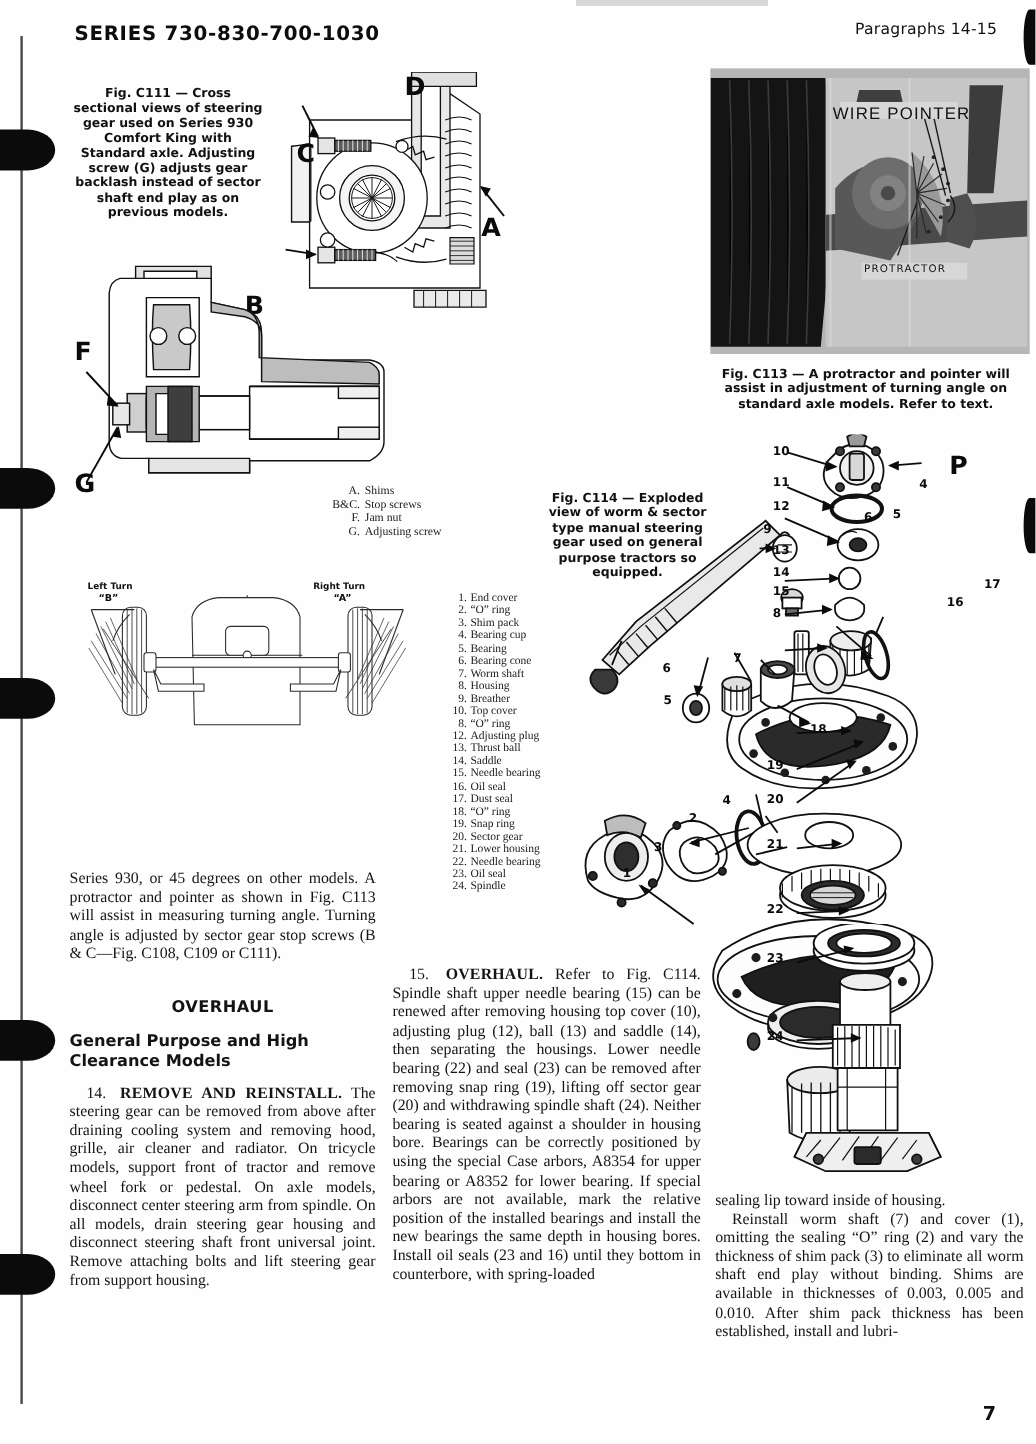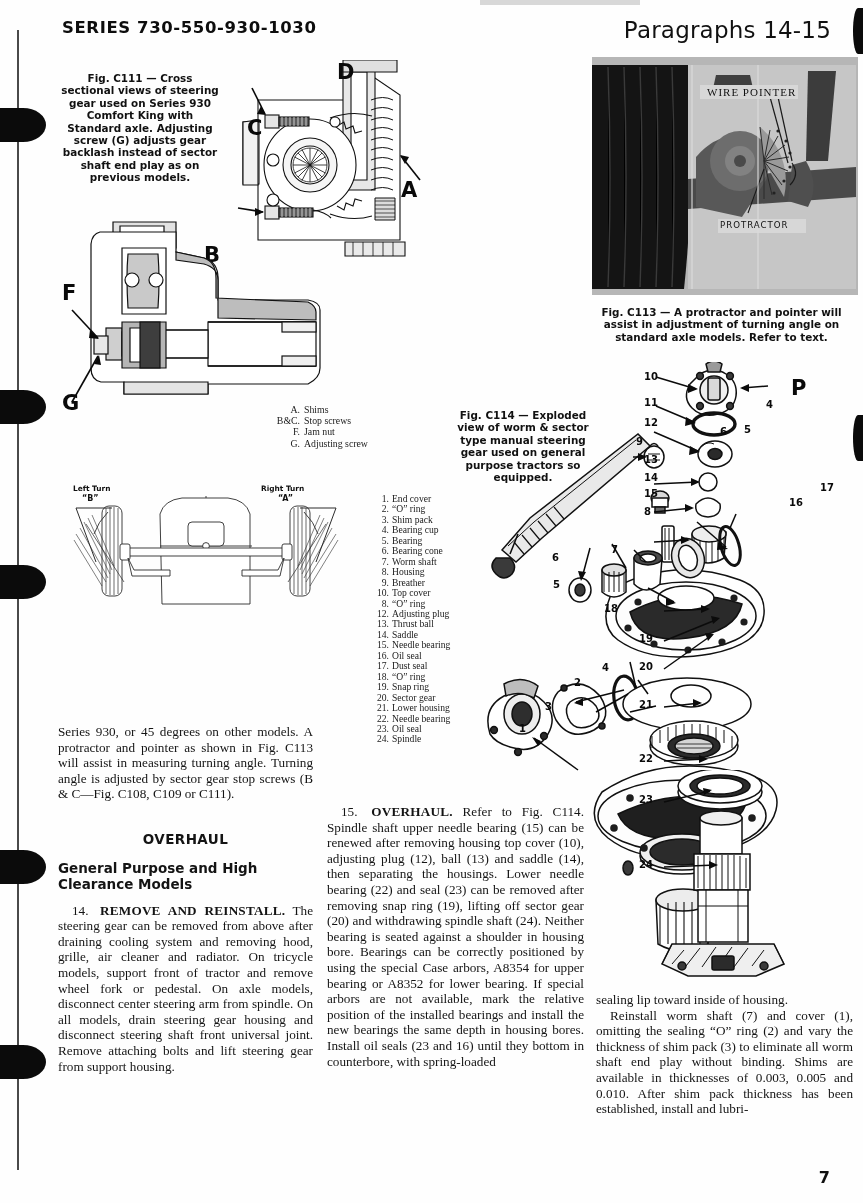--- a/index.html
+++ b/index.html
@@ -13,21 +13,21 @@
   
   .bind-line{position:absolute;left:17px;top:30px;width:2px;height:1140px;background:#2a2a2a;opacity:.85;}
   .bind-hole{position:absolute;left:0;width:46px;height:34px;background:#0b0b0b;border-radius:0 50% 50% 0/0 50% 50% 0;}
   .right-tab{position:absolute;right:0;width:10px;height:46px;background:#0b0b0b;border-radius:50% 0 0 50%/50% 0 0 50%;}
   .top-smudge{position:absolute;left:480px;top:0;width:160px;height:5px;background:#d8d8d8;}
 
   
   .hdr-series{position:absolute;left:62px;top:18px;font-family:"DejaVu Sans",sans-serif;
     font-weight:bold;font-size:16.5px;letter-spacing:.6px;color:#0d0d0d;}
   .hdr-para{position:absolute;right:32px;top:17px;font-family:"DejaVu Sans",sans-serif;
-    font-size:23px;color:#111;letter-spacing:.2px;}
+    font-size:13px;color:#111;letter-spacing:.2px;}
 
   
   .cap{font-family:"DejaVu Sans",sans-serif;font-weight:bold;font-size:10.4px;
     line-height:12.4px;color:#111;text-align:center;}
 
   
   .body-col{position:absolute;font-family:"Liberation Serif",serif;font-size:13.2px;
     line-height:15.6px;text-align:justify;color:#141414;}
   .body-col p{margin:0 0 0 0;text-indent:14px;}
   .sec-head{font-family:"DejaVu Sans",sans-serif;font-weight:bold;font-size:13.5px;
@@ -69,21 +69,21 @@
   <div class="top-smudge"></div>
   <div class="bind-line"></div>
   <div class="bind-hole" style="top:108px;"></div>
   <div class="bind-hole" style="top:390px;"></div>
   <div class="bind-hole" style="top:565px;"></div>
   <div class="bind-hole" style="top:850px;"></div>
   <div class="bind-hole" style="top:1045px;"></div>
   <div class="right-tab" style="top:8px;"></div>
   <div class="right-tab" style="top:415px;"></div>
 
-  <div class="hdr-series">SERIES 730-550-930-1030</div>
+  <div class="hdr-series">SERIES 730-830-700-1030</div>
   <div class="hdr-para">Paragraphs 14-15</div>
 
   <div class="cap" style="position:absolute;left:60px;top:72px;width:160px;">Fig. C111 — Cross sectional views of steering gear used on Series 930 Comfort King with Standard axle. Adjusting screw (G) adjusts gear backlash instead of sector shaft end play as on previous models.</div>
 
   <svg class="art" style="left:225px;top:60px;" width="200" height="225" viewBox="0 0 200 225">
     <g fill="#ffffff" stroke="#111" stroke-width="1.1">
 
       <path d="M33 40 L33 180 L175 180 L175 35 L150 18 L120 18 L120 40 Z"></path>
       <rect x="18" y="62" width="16" height="62"></rect>
 
@@ -359,21 +359,21 @@
 
       <path d="M156 156 L172 112" stroke="#1a1a1a" stroke-width="1.1" fill="none"></path>
 
       <rect x="108" y="28" width="98" height="14" fill="#d7d7d7"></rect>
       <rect x="126" y="162" width="88" height="14" fill="#d7d7d7"></rect>
 
       <g stroke="#dcdcdc" stroke-width="2" opacity=".55">
         <path d="M100 8 L100 232 M166 8 L166 232"></path>
       </g>
     </svg>
-    <div style="position:absolute;left:115px;top:29px;font-family:Liberation Serif, serif;font-size:11px;letter-spacing:1px;color:#111;">WIRE POINTER</div>
+    <div style="position:absolute;left:102px;top:29px;font-family:Liberation Sans, sans-serif;font-size:14px;letter-spacing:1px;color:#111;">WIRE POINTER</div>
     <div style="position:absolute;left:128px;top:163px;font-family:'DejaVu Sans',sans-serif;font-size:8.6px;letter-spacing:1px;color:#111;">PROTRACTOR</div>
   </div>
 
   <div class="cap" style="position:absolute;left:584px;top:306px;width:275px;">Fig. C113 — A protractor and pointer will assist in adjustment of turning angle on standard axle models. Refer to text.</div>
 
   <svg class="art" style="left:478px;top:362px;" width="385" height="590" viewBox="0 0 385 590">
     <g fill="#ffffff" stroke="#111" stroke-width="1.5">
 
       <path d="M222 12 q14 -8 26 0 q12 8 10 22 q-2 14 -18 18 q-16 4 -26 -6 q-10 -10 -2 -24 Z" fill="#fff"></path>
       <ellipse cx="236" cy="28" rx="14" ry="14" fill="#efefef"></ellipse>
@@ -623,21 +623,21 @@
   <div class="callout co-n" style="left:720px;top:427px;">6</div>
   <div class="callout co-n" style="left:820px;top:483px;">17</div>
   <div class="callout co-n" style="left:789px;top:498px;">16</div>
   <div class="callout co-n" style="left:611px;top:545px;">7</div>
   <div class="callout co-n" style="left:552px;top:553px;">6</div>
   <div class="callout co-n" style="left:553px;top:580px;">5</div>
   <div class="callout co-n" style="left:602px;top:663px;">4</div>
   <div class="callout co-n" style="left:574px;top:678px;">2</div>
   <div class="callout co-n" style="left:545px;top:702px;">3</div>
   <div class="callout co-n" style="left:519px;top:724px;">1</div>
-  <div class="callout co-n" style="left:604px;top:604px;text-align:right;">18</div>
+  <div class="callout co-n" style="left:675px;top:604px;text-align:right;">18</div>
   <div class="callout co-n" style="left:639px;top:634px;">19</div>
   <div class="callout co-n" style="left:639px;top:662px;text-align:right;">20</div>
   <div class="callout co-n" style="left:639px;top:700px;">21</div>
   <div class="callout co-n" style="left:639px;top:754px;">22</div>
   <div class="callout co-n" style="left:639px;top:795px;">23</div>
   <div class="callout co-n" style="left:639px;top:860px;">24</div>
 
   <svg class="art" style="left:660px;top:595px;" width="130" height="300" viewBox="0 0 130 300">
     <g stroke="#0b0b0b" stroke-width="1.5" fill="none">
       <path d="M4 16 L48 14"></path>

